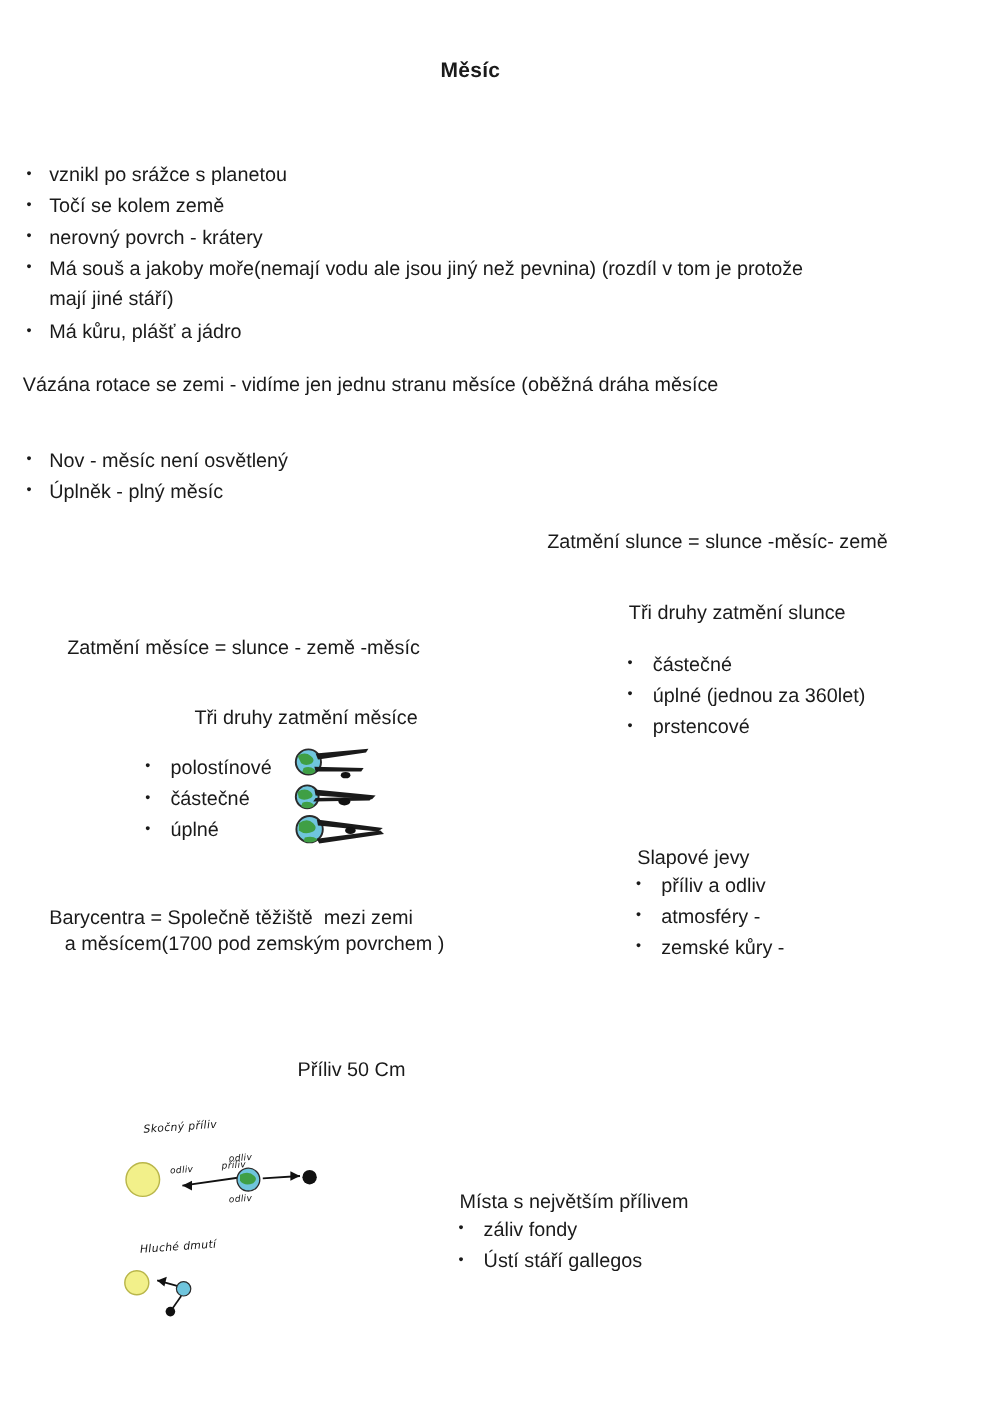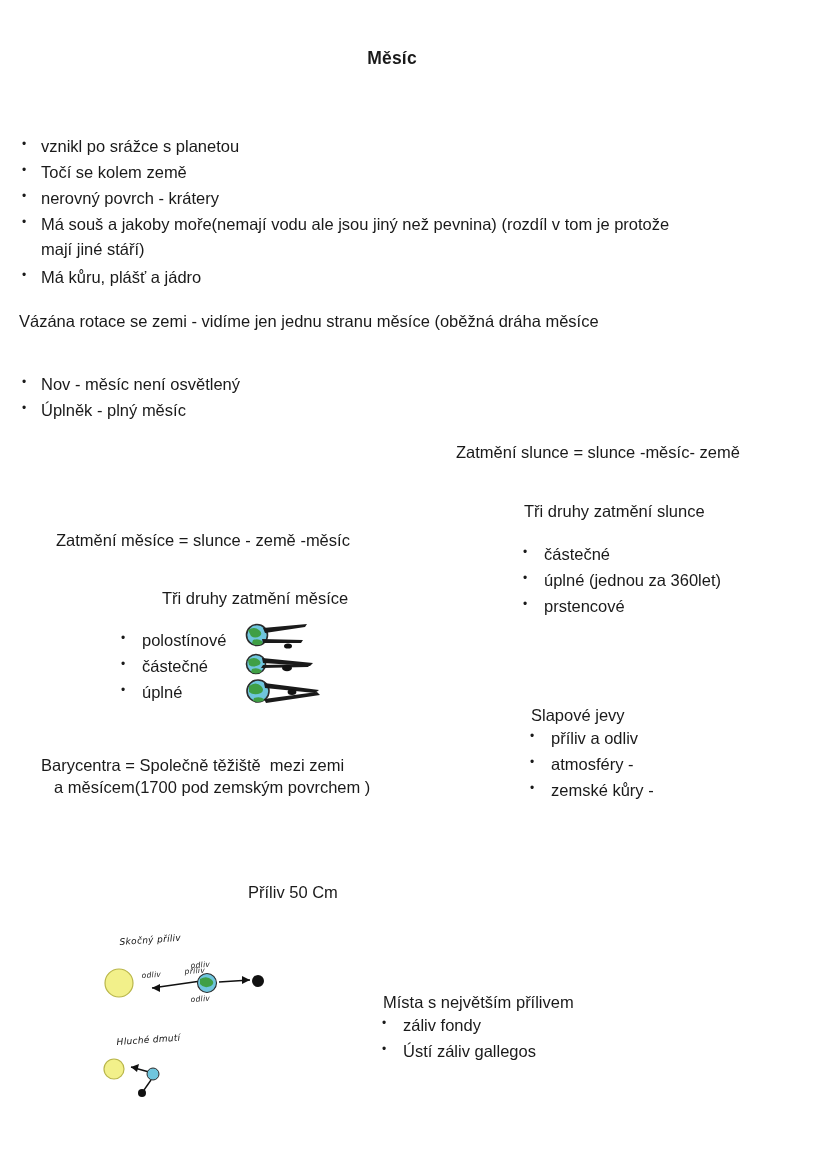--- a/index.html
+++ b/index.html
@@ -218,16 +218,16 @@
     <path d="M31 15 L39 12 L37 20 Z" fill="#111"></path>
     <circle cx="53" cy="22" r="6" fill="#6fc5dd" stroke="#2b2b2b" stroke-width="1"></circle>
     <path d="M51 28 L44 38" stroke="#111" stroke-width="1.4" fill="none"></path>
     <circle cx="42" cy="41" r="4" fill="#111111"></circle>
   </svg>
 
   <div class="abs heading-line" style="left:383px; top:990px;">Místa s největším přílivem</div>
 
   <ul class="abs bl wide" style="left:379px; top:1013px; width:280px;">
     <li><span>záliv fondy</span></li>
-    <li><span>Ústí záliv gallegos</span></li>
+    <li><span>Ústí stáří gallegos</span></li>
   </ul>
 
 </div>
 
 </body></html>

